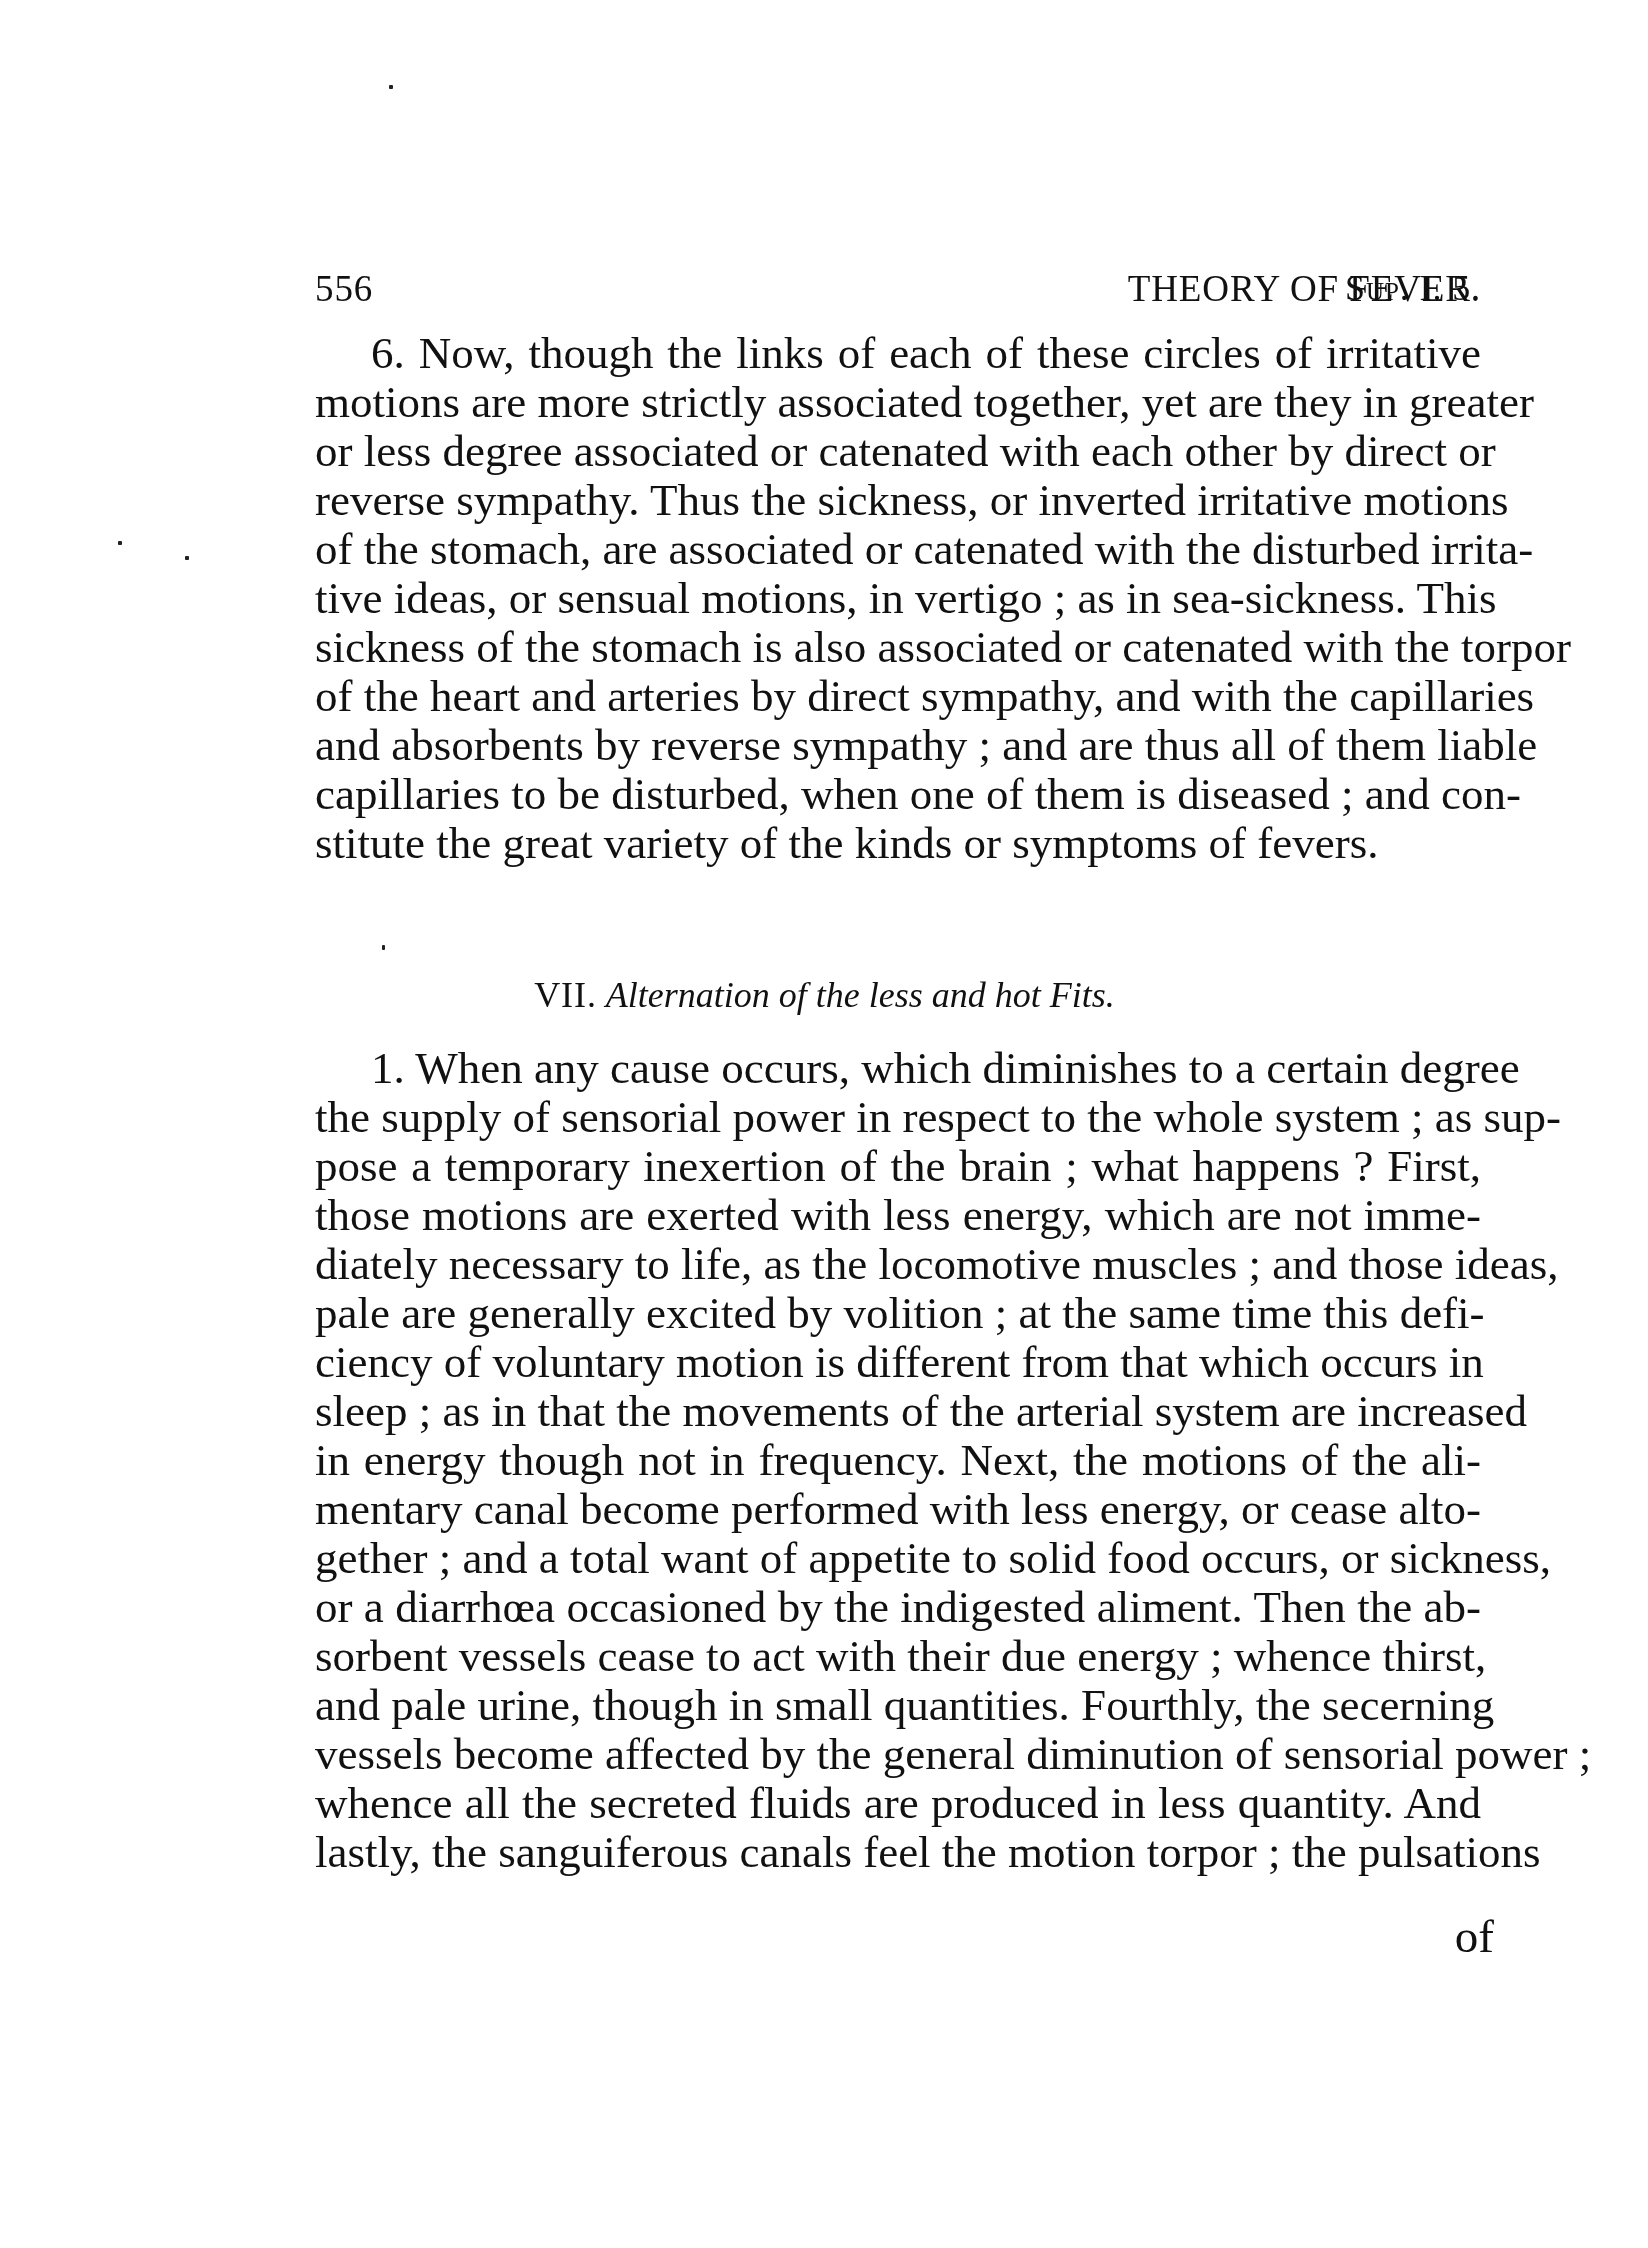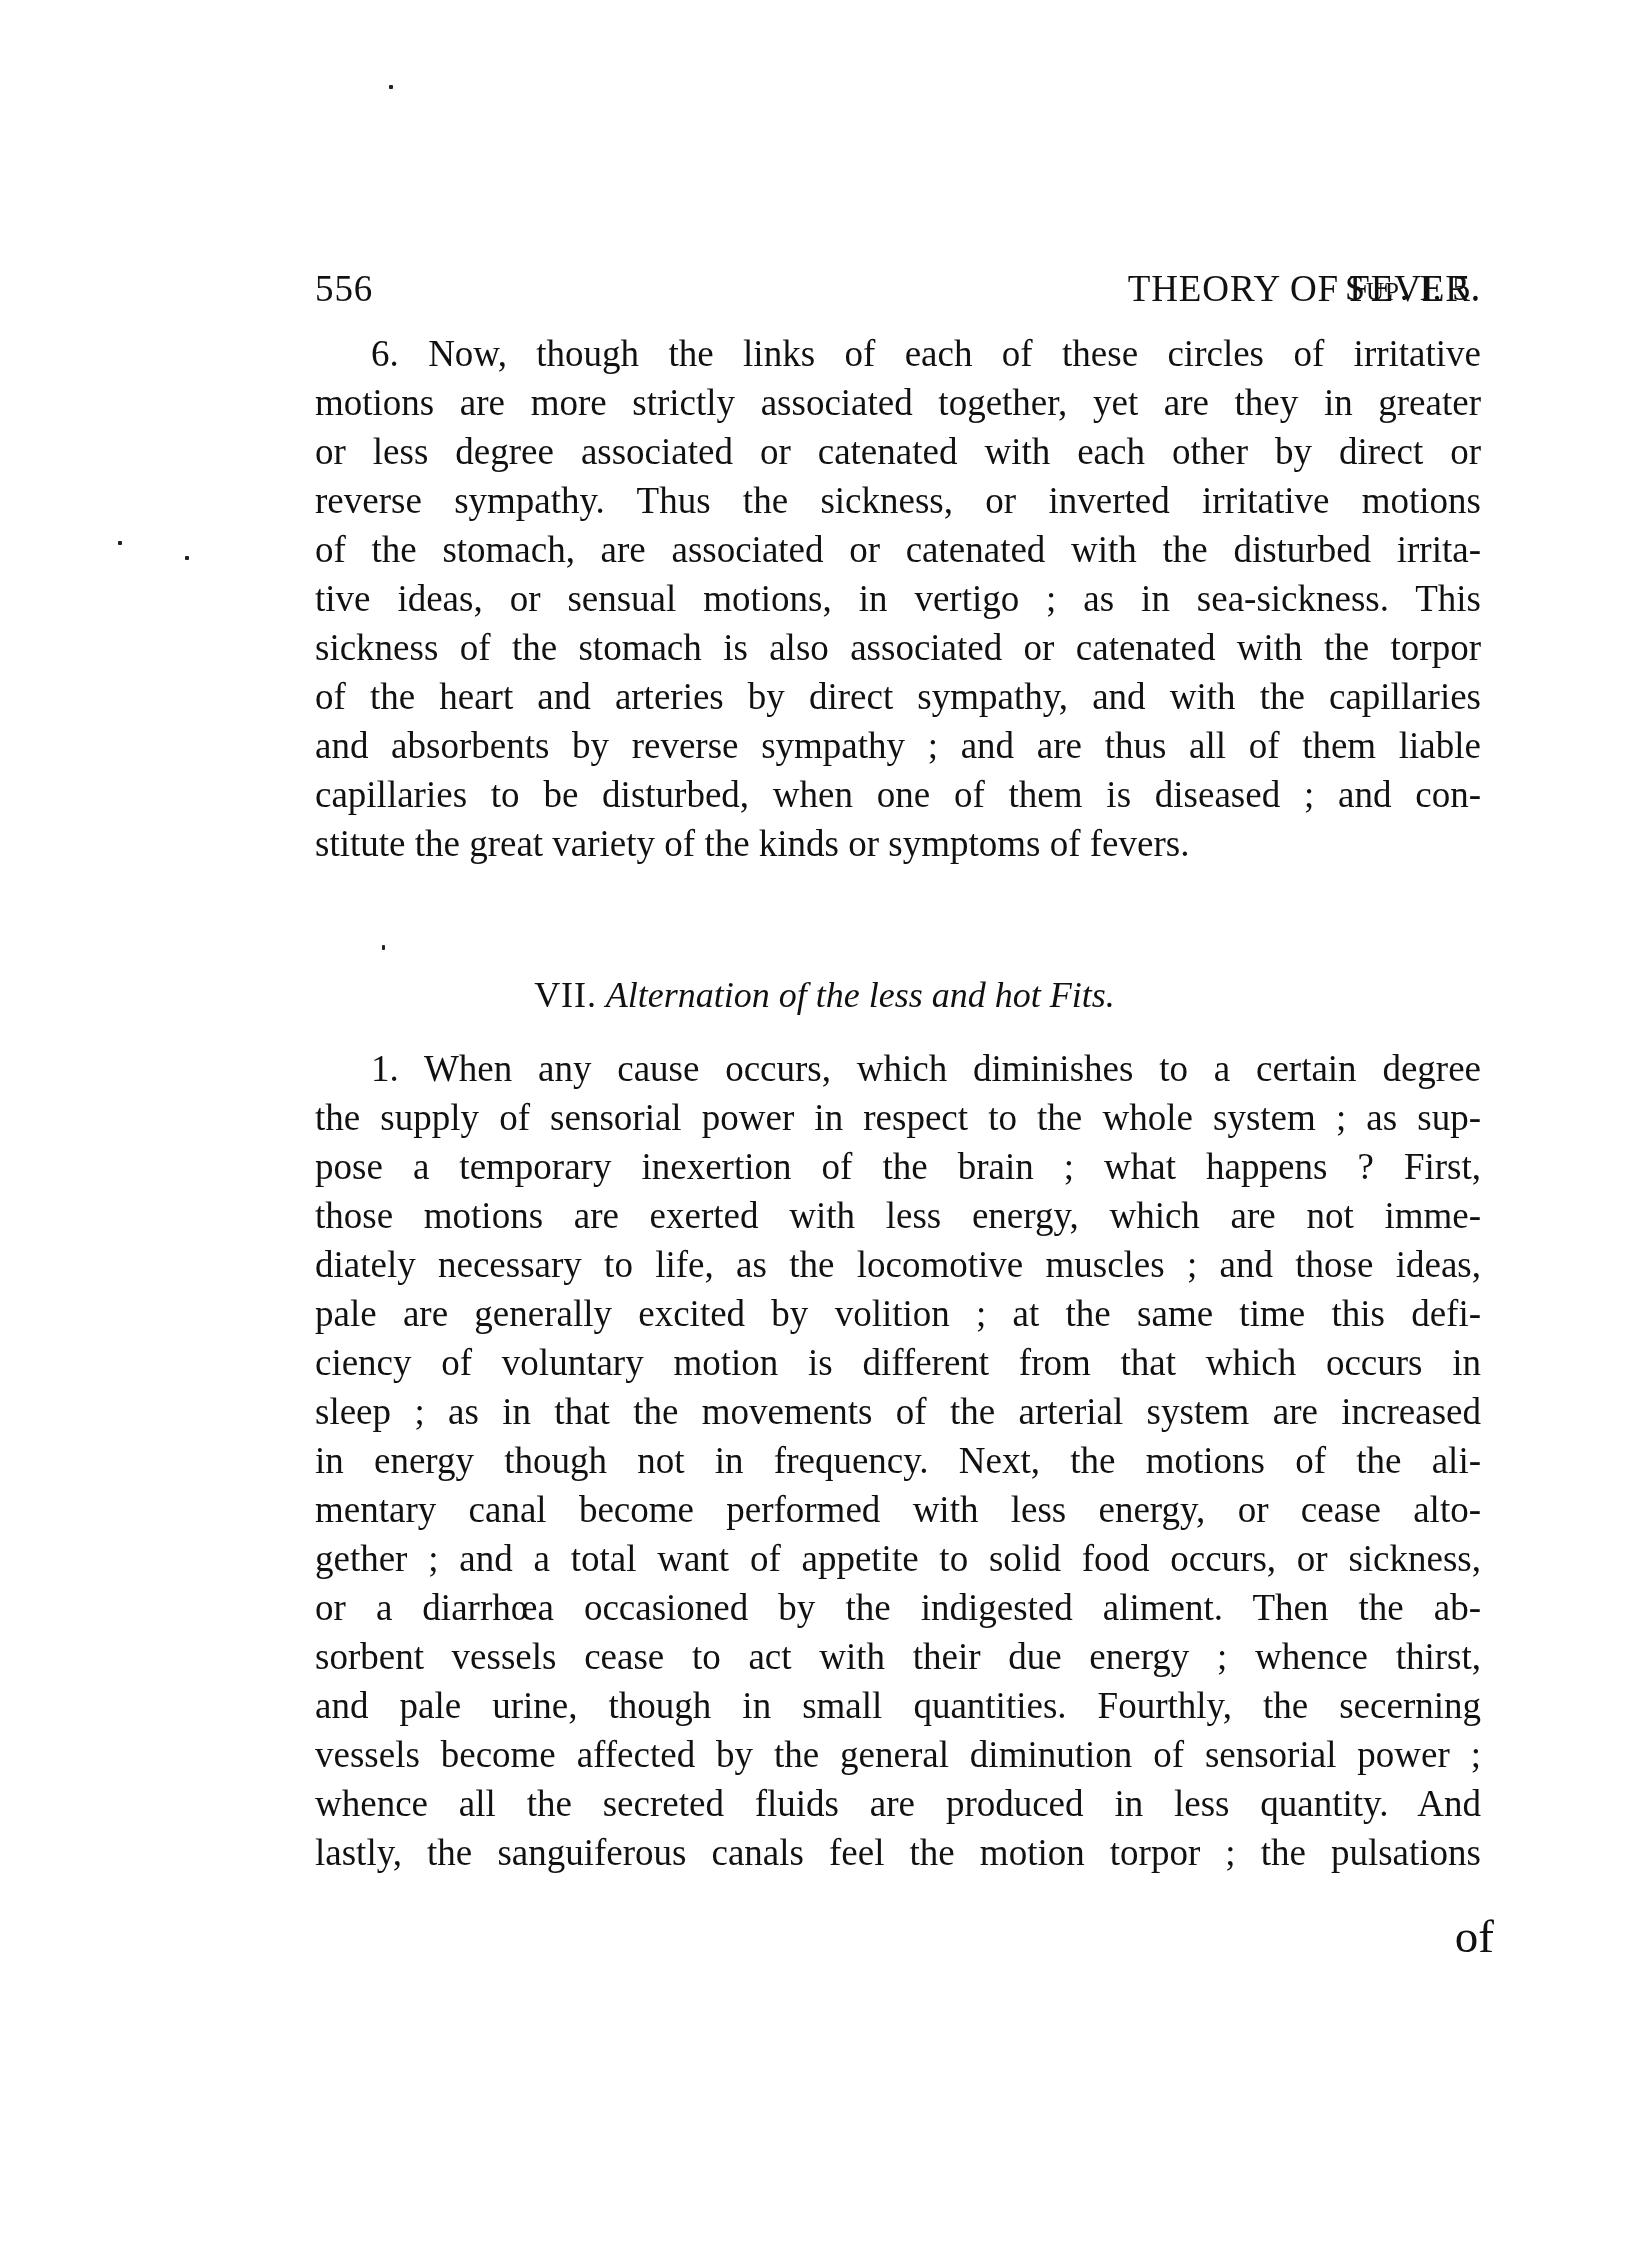--- a/index.html
+++ b/index.html
@@ -5,21 +5,21 @@
   html, body { margin: 0; padding: 0; background: #ffffff; }
   body { width: 1649px; height: 2249px; position: relative; overflow: hidden;
          font-family: "Liberation Serif", "DejaVu Serif", serif; color: #111111; }
   .page { position: absolute; left: 0; top: 0; width: 1649px; height: 2249px; background: #ffffff; margin-top: 48px; }
   .speck { position: absolute; width: 3.7px; height: 3.7px; background: #222; border-radius: 0.9px; }
   .running-head { position: absolute; left: 315px; top: 219px; width: 1166px; height: 56px; }
   .page-number { position: absolute; left: 0; top: 0; font-size: 37px; letter-spacing: 0.9px; }
   .running-title { position: absolute; left: 0; width: 100%; top: 0; text-align: right; font-size: 37px; letter-spacing: 0.9px; }
   .section-ref { position: absolute; right: 0; top: 0; font-size: 36px; font-variant: small-caps; letter-spacing: 0.9px; }
   .text-block { position: absolute; left: 315px; width: 1166px; }
-  .line { display: block; height: 49px; line-height: 49px; font-size: 37px; text-align: justify; text-align-last: justify; white-space: nowrap; font-family: Liberation Serif, serif; }
+  .line { display: block; height: 49px; line-height: 49px; font-size: 45px; text-align: justify; text-align-last: justify; white-space: nowrap; font-family: Liberation Serif, serif; }
   .line.last { text-align-last: left; }
   .line.indent { padding-left: 56px; }
   .para1 { top: 281px; }
   .para2 { top: 996px; }
   .heading { position: absolute; left: 0; width: 1649px; top: 923px; text-align: center; font-size: 36px; line-height: 49px; }
   .heading .numeral { letter-spacing: 0.9px; }
   .heading .title { font-style: italic; }
   .catchword { position: absolute; right: 155px; top: 1864px; font-size: 47px; line-height: 49px; }
 </style>
 </head>

